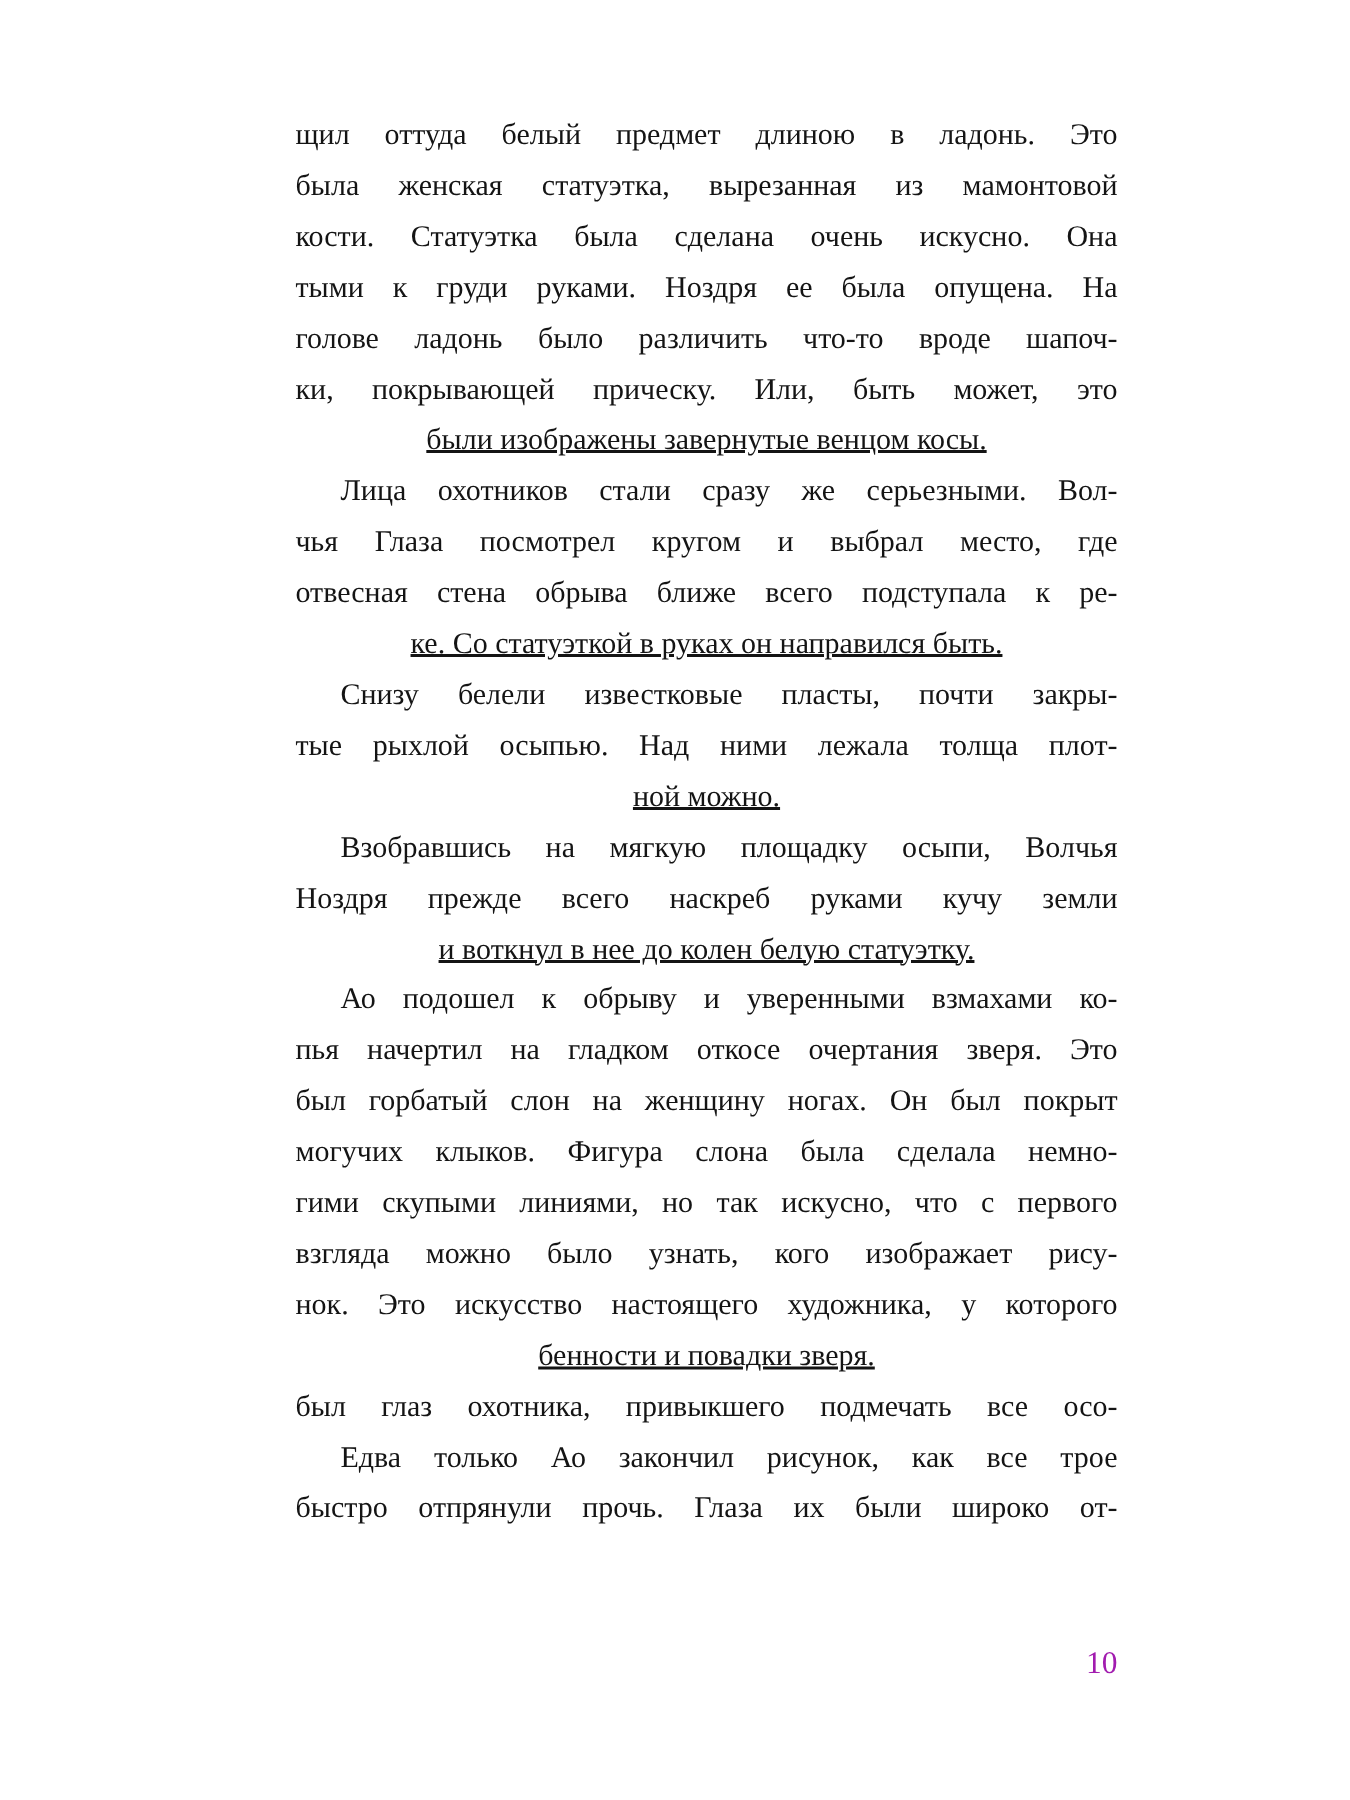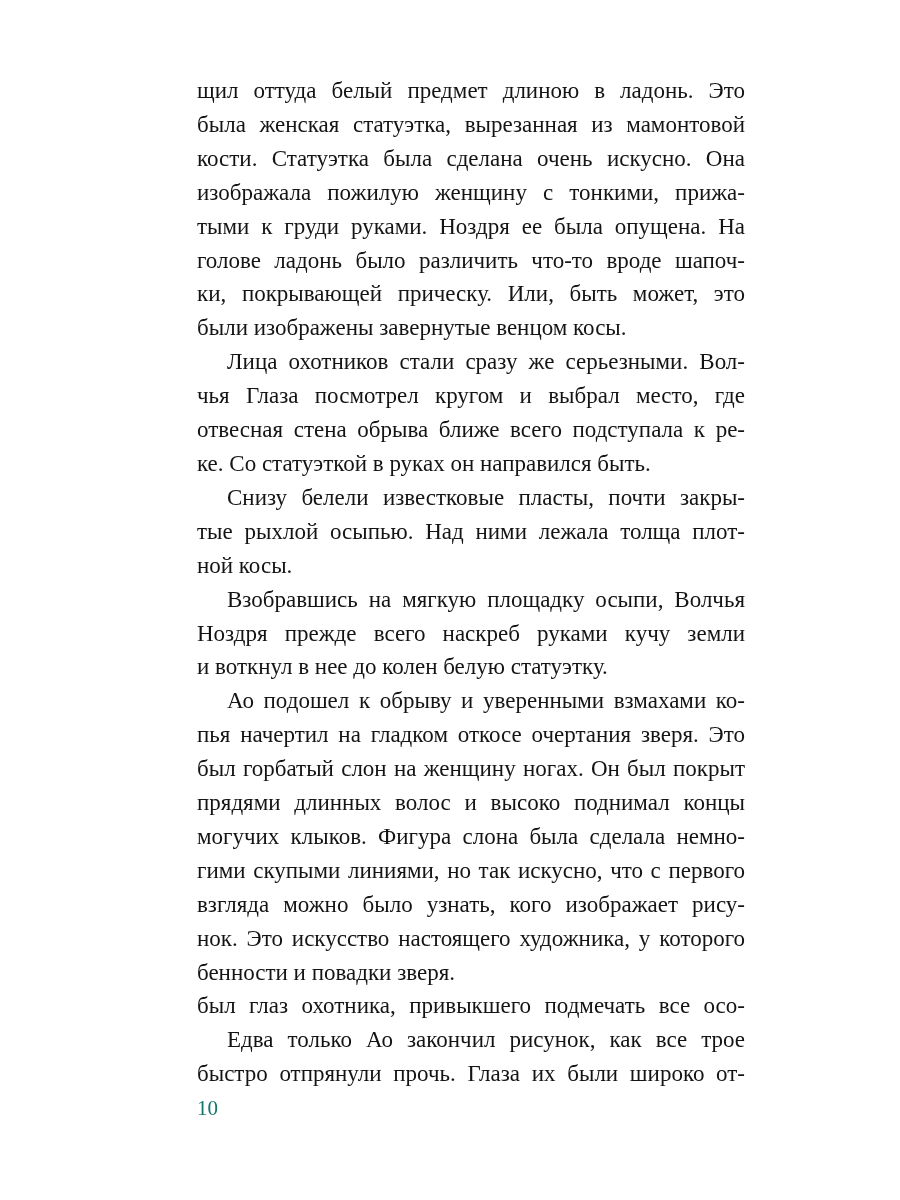--- a/index.html
+++ b/index.html
@@ -18,86 +18,85 @@
   .page {
     position: absolute;
     inset: 0;
     background: #ffffff;
   }
   .text-block {
     position: absolute;
     left: 197px;
     top: 74px;
     width: 548px;
-    font-size: 23px;
+    font-size: 20px;
     line-height: 33.9px;
   }
   .para {
     margin: 0;
   }
   .line {
     width: 100%;
     box-sizing: border-box;
   }
   .line.j {
     text-align: justify;
     text-align-last: justify;
   }
   .line.l {
-    text-align: left;
+    text-align: center;
+    text-decoration: underline;
   }
   .line.indent {
     padding-left: 30px;
   }
   .page-number {
     position: absolute;
     left: 197px;
     width: 548px;
     top: 1096px;
-    text-align: left;
+    text-align: right;
     font-size: 21px;
-    color: #0f766e;
+    color: #a21caf;
   }
 </style>
 </head>
 <body>
 
 <div class="page">
   <div class="text-block" id="text-block">
       <div class="para">
         <div class="line j">щил оттуда белый предмет длиною в ладонь. Это</div>
         <div class="line j">была женская статуэтка, вырезанная из мамонтовой</div>
         <div class="line j">кости. Статуэтка была сделана очень искусно. Она</div>
-        <div class="line j">изображала пожилую женщину с тонкими, прижа-</div>
         <div class="line j">тыми к груди руками. Ноздря ее была опущена. На</div>
         <div class="line j">голове ладонь было различить что-то вроде шапоч-</div>
         <div class="line j">ки, покрывающей прическу. Или, быть может, это</div>
         <div class="line l">были изображены завернутые венцом косы.</div>
       </div>
       <div class="para">
         <div class="line j indent">Лица охотников стали сразу же серьезными. Вол-</div>
         <div class="line j">чья Глаза посмотрел кругом и выбрал место, где</div>
         <div class="line j">отвесная стена обрыва ближе всего подступала к ре-</div>
         <div class="line l">ке. Со статуэткой в руках он направился быть.</div>
       </div>
       <div class="para">
         <div class="line j indent">Снизу белели известковые пласты, почти закры-</div>
         <div class="line j">тые рыхлой осыпью. Над ними лежала толща плот-</div>
-        <div class="line l">ной косы.</div>
+        <div class="line l">ной можно.</div>
       </div>
       <div class="para">
         <div class="line j indent">Взобравшись на мягкую площадку осыпи, Волчья</div>
         <div class="line j">Ноздря прежде всего наскреб руками кучу земли</div>
         <div class="line l">и воткнул в нее до колен белую статуэтку.</div>
       </div>
       <div class="para">
         <div class="line j indent">Ао подошел к обрыву и уверенными взмахами ко-</div>
         <div class="line j">пья начертил на гладком откосе очертания зверя. Это</div>
         <div class="line j">был горбатый слон на женщину ногах. Он был покрыт</div>
-        <div class="line j">прядями длинных волос и высоко поднимал концы</div>
         <div class="line j">могучих клыков. Фигура слона была сделала немно-</div>
         <div class="line j">гими скупыми линиями, но так искусно, что с первого</div>
         <div class="line j">взгляда можно было узнать, кого изображает рису-</div>
         <div class="line j">нок. Это искусство настоящего художника, у которого</div>
         <div class="line l">бенности и повадки зверя.</div>
         <div class="line j">был глаз охотника, привыкшего подмечать все осо-</div>
       </div>
       <div class="para">
         <div class="line j indent">Едва только Ао закончил рисунок, как все трое</div>
         <div class="line j">быстро отпрянули прочь. Глаза их были широко от-</div>

